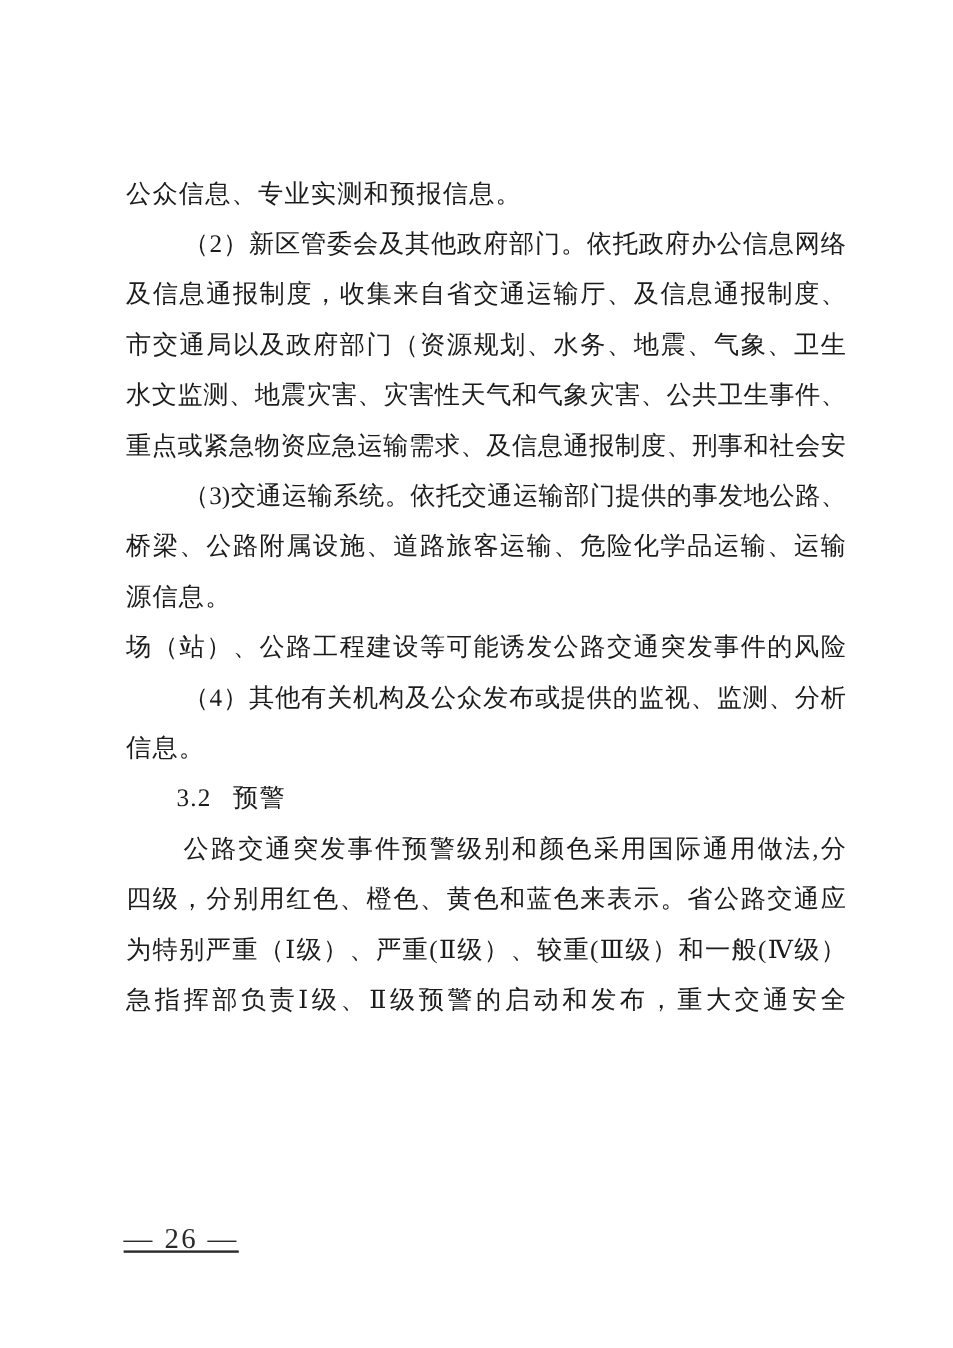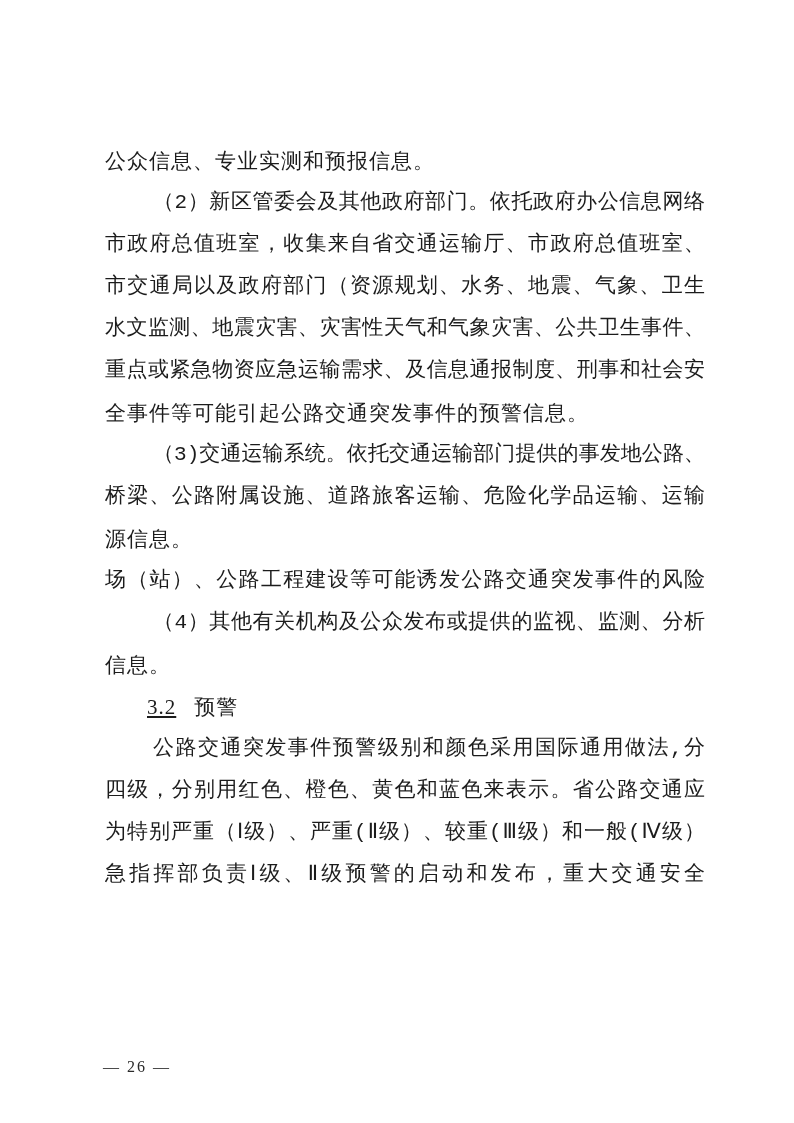--- a/index.html
+++ b/index.html
@@ -25,62 +25,60 @@
   .line {
     font-size: 21px;
     line-height: 42px;
     height: 42px;
     letter-spacing: 1px;
   }
   .line.just {
     text-align: justify;
     letter-spacing: 0;
     overflow: hidden;
-    font-family: Liberation Mono, monospace;
   }
   .line.just::after {
     content: "";
     display: inline-block;
     width: 100%;
     height: 0;
     vertical-align: top;
   }
   .line.indent {
     text-indent: 48px;
   }
   .line.heading {
     padding-left: 42px;
     letter-spacing: 1px;
   }
   .heading .h-num {
     margin-right: 18px;
-    text-decoration: underline;
   }
   .footer {
     position: absolute;
     left: 103px;
-    top: 1055px;
-    font-size: 16px;
+    top: 1021px;
+    font-size: 24px;
     line-height: 24px;
     letter-spacing: 2px;
     color: #2a2a2a;
+    text-decoration: underline;
   }
 </style>
 </head>
 <body>
 
 <div class="page">
   <div class="body-text">
     <div class="line">公众信息、专业实测和预报信息。</div>
     <div class="line just indent">（2）新区管委会及其他政府部门。依托政府办公信息网络</div>
-    <div class="line just">市政府总值班室，收集来自省交通运输厅、市政府总值班室、</div>
+    <div class="line just">及信息通报制度，收集来自省交通运输厅、及信息通报制度、</div>
     <div class="line just">市交通局以及政府部门（资源规划、水务、地震、气象、卫生</div>
     <div class="line just">水文监测、地震灾害、灾害性天气和气象灾害、公共卫生事件、</div>
     <div class="line just">重点或紧急物资应急运输需求、及信息通报制度、刑事和社会安</div>
-    <div class="line">全事件等可能引起公路交通突发事件的预警信息。</div>
     <div class="line just indent">（3)交通运输系统。依托交通运输部门提供的事发地公路、</div>
     <div class="line just">桥梁、公路附属设施、道路旅客运输、危险化学品运输、运输</div>
     <div class="line">源信息。</div>
     <div class="line just">场（站）、公路工程建设等可能诱发公路交通突发事件的风险</div>
     <div class="line just indent">（4）其他有关机构及公众发布或提供的监视、监测、分析</div>
     <div class="line">信息。</div>
     <div class="line heading">
       <span class="h-num">3.2</span><span class="h-title">预警</span>
     </div>
     <div class="line just indent">公路交通突发事件预警级别和颜色采用国际通用做法,分</div>

